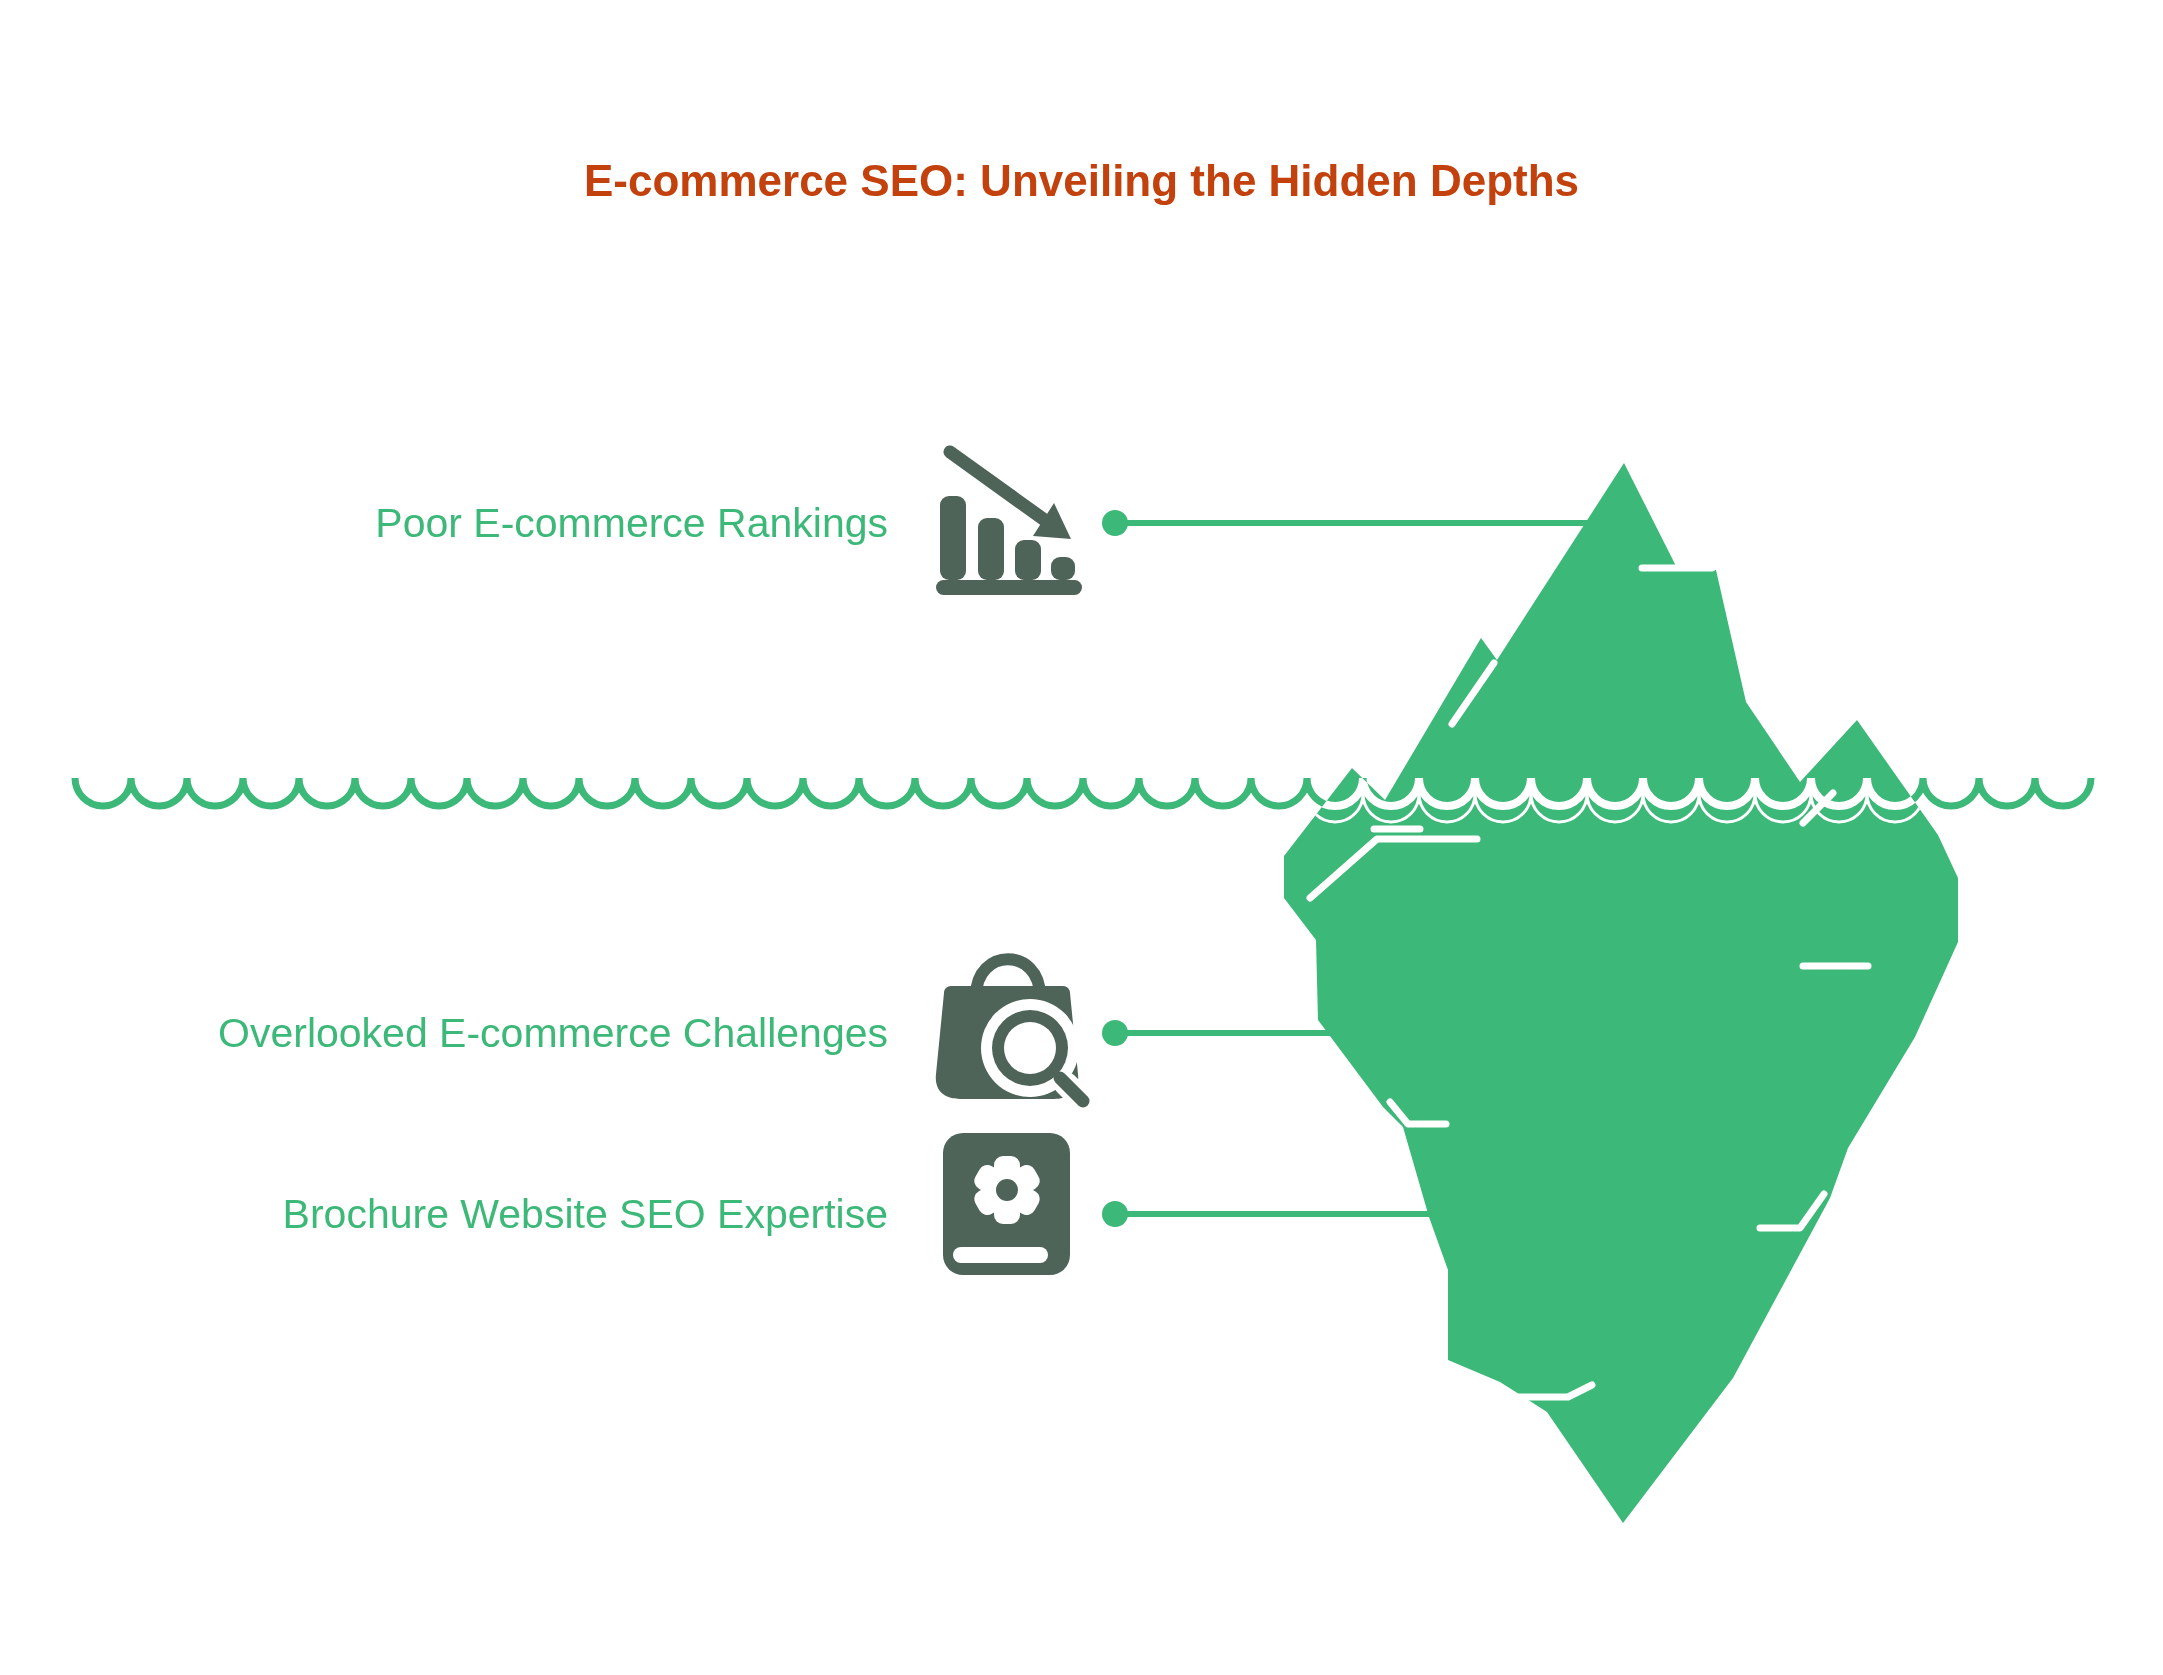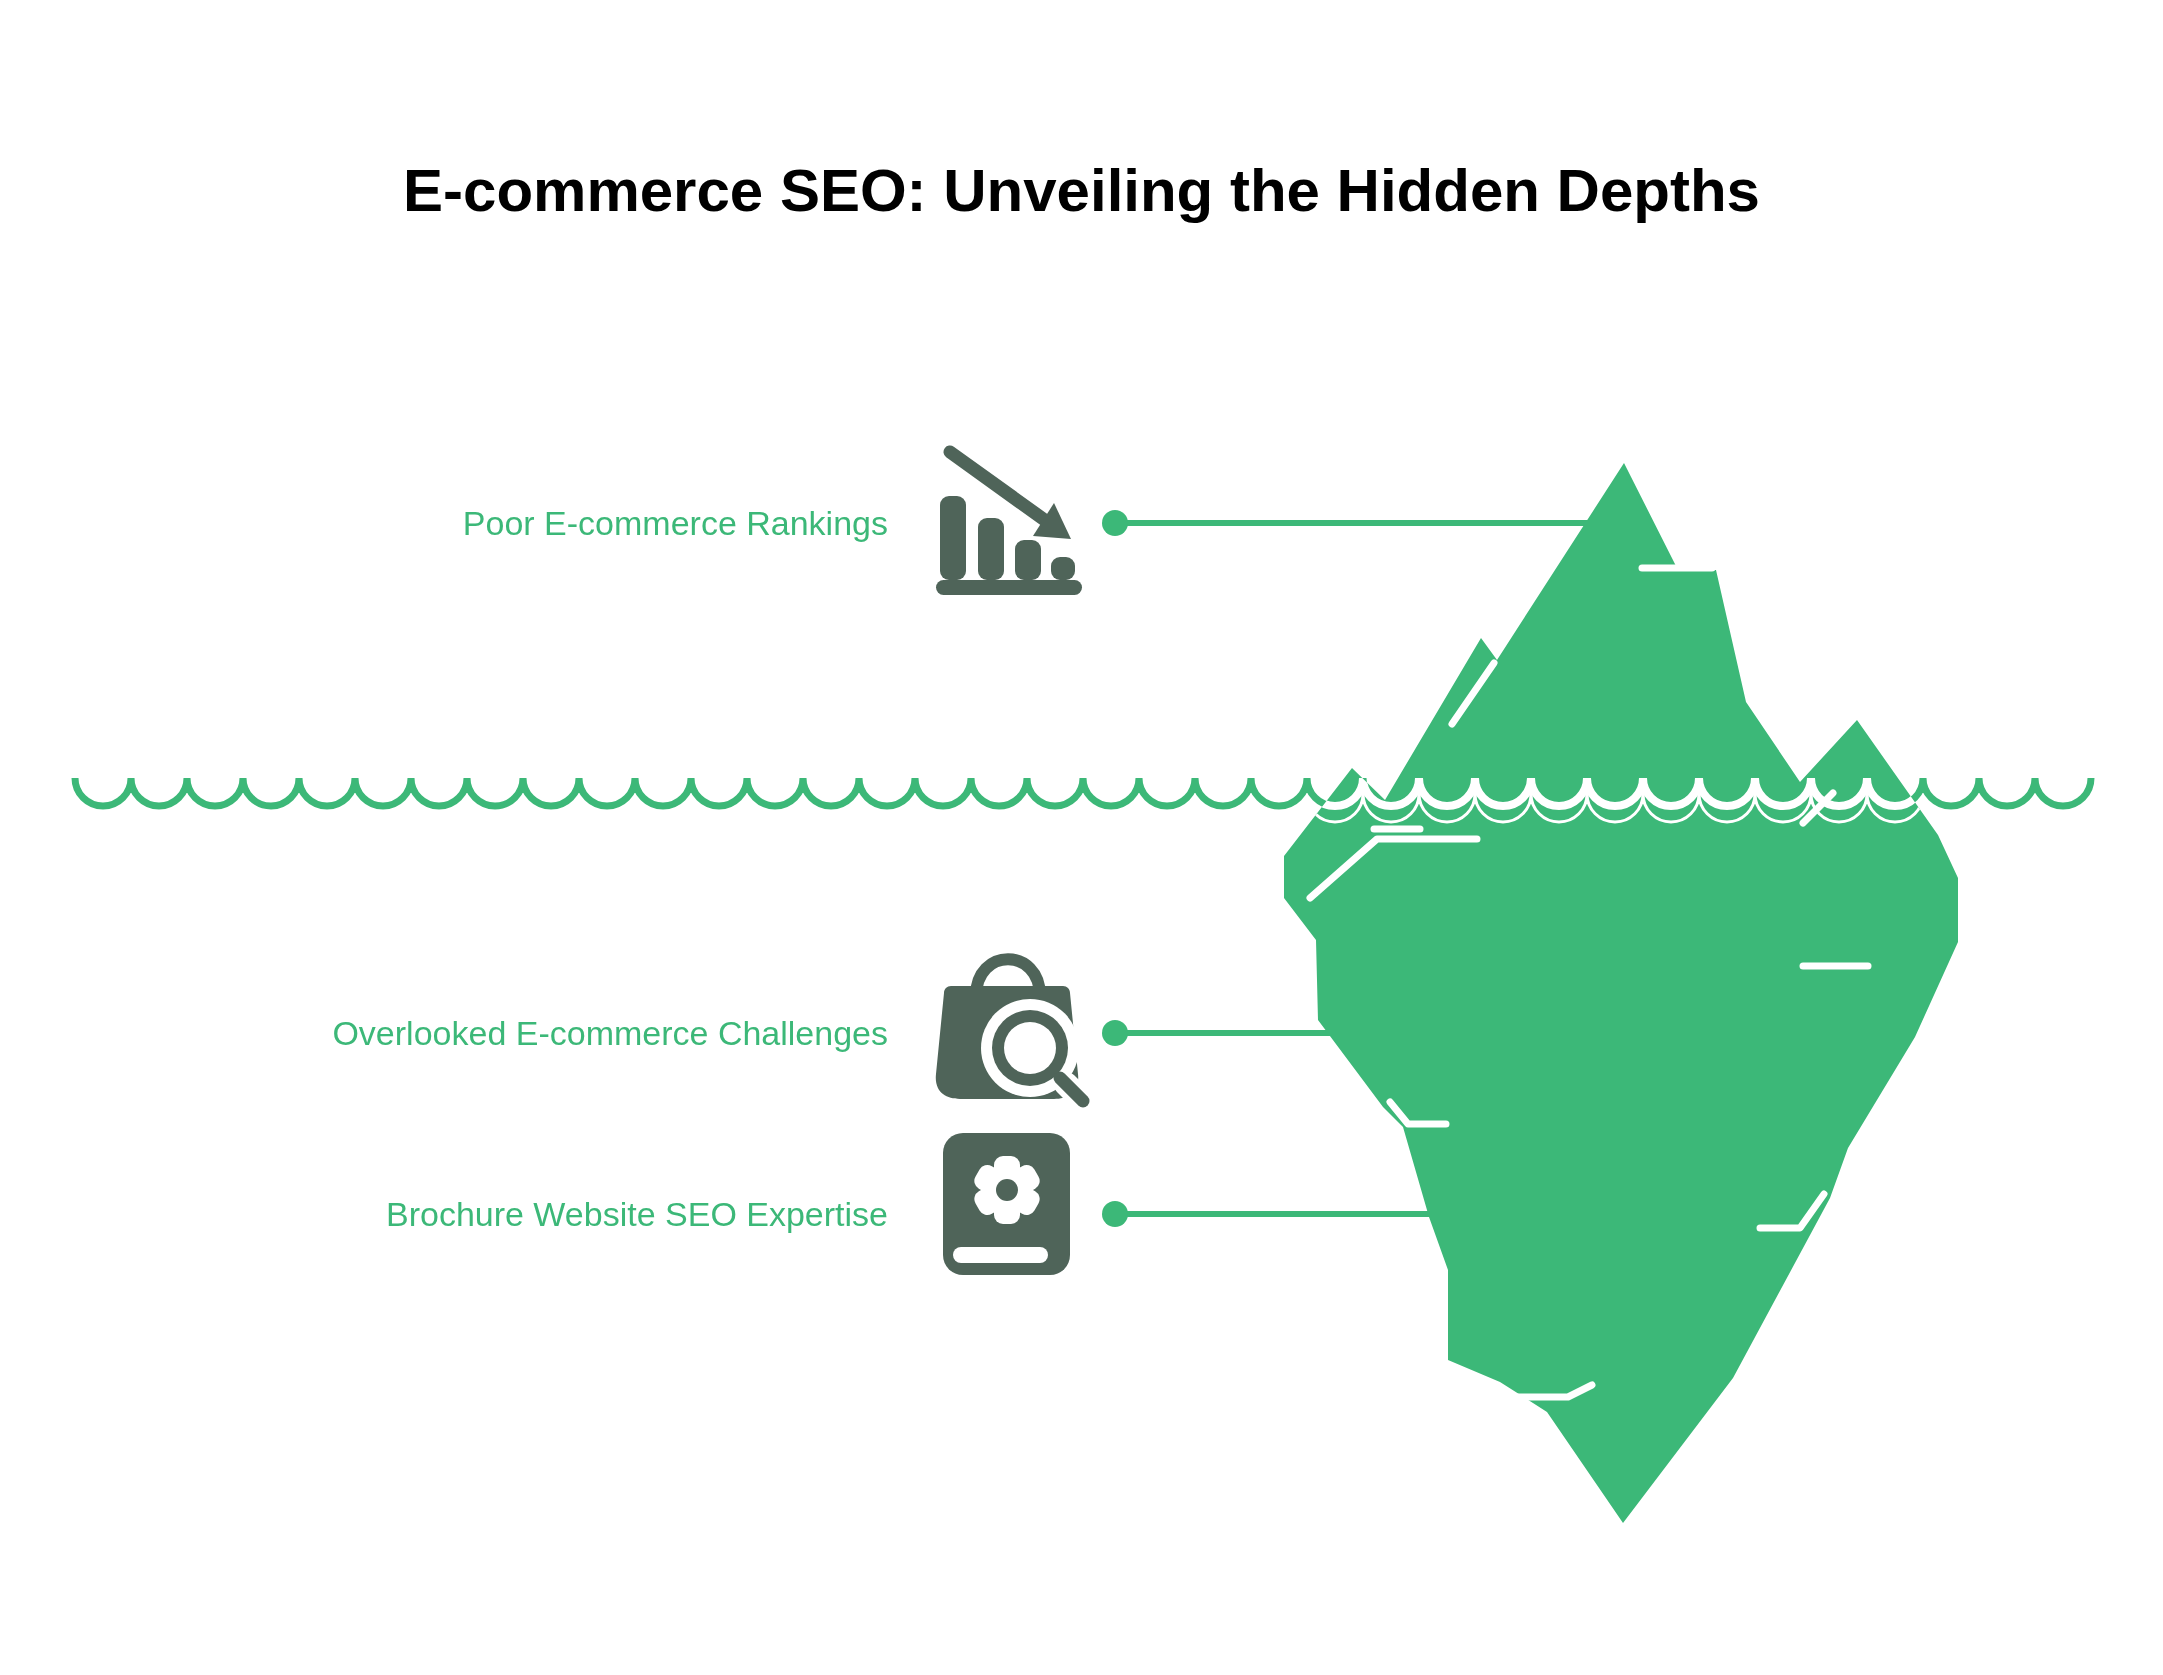--- a/index.html
+++ b/index.html
@@ -9,30 +9,30 @@
     height:1675px;
     background:#ffffff;
     overflow:hidden;
     font-family:"Liberation Sans", sans-serif;
   }
   .title{
     position:absolute;
     left:0; top:156px;
     width:2163px;
     text-align:center;
-    font-size:60px;
+    font-size:44px;
     font-weight:bold;
-    color:#000000;
+    color:#c2410c;
     letter-spacing:0px;
   }
   .item-label{
     position:absolute;
     right:1275px;
     white-space:nowrap;
-    font-size:34px;
+    font-size:41px;
     line-height:48px;
     color:#3cb878;
     font-weight:400;
   }
   .label-1{top:499px;}
   .label-2{top:1009px;}
   .label-3{top:1190px;}
   svg.scene{position:absolute;left:0;top:0;}
 </style>
 </head>

